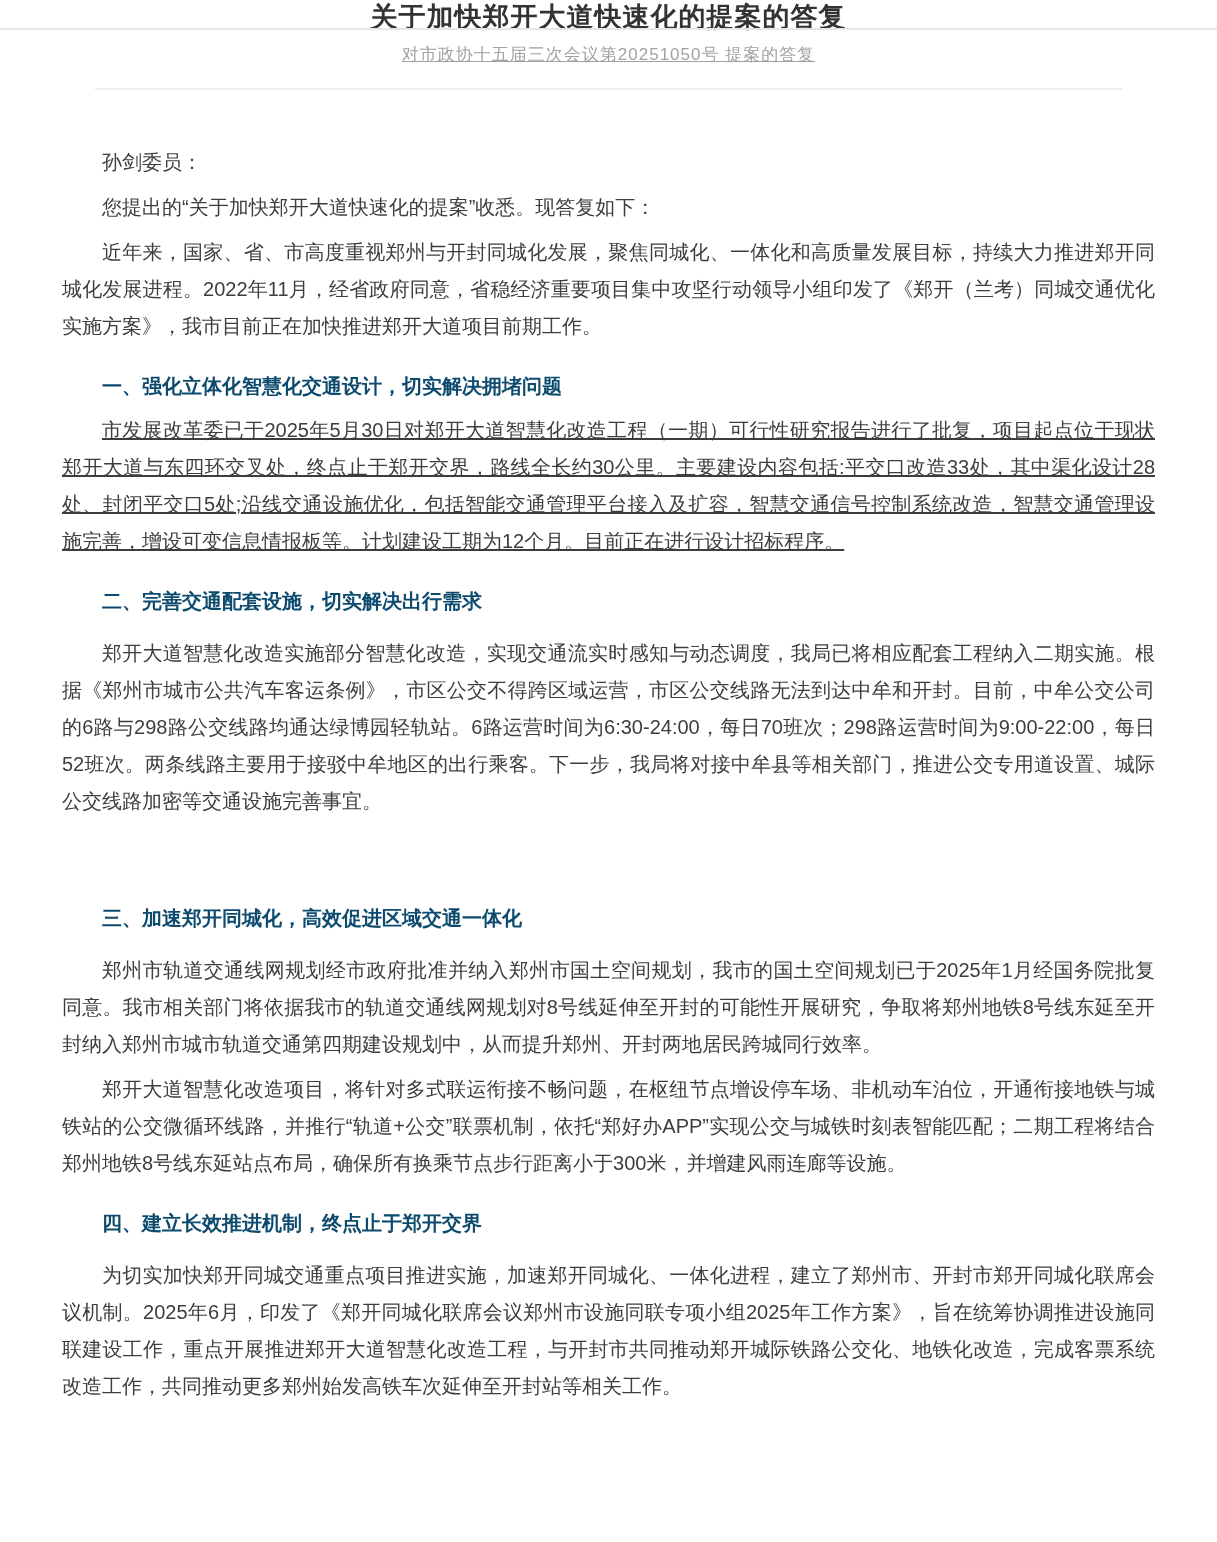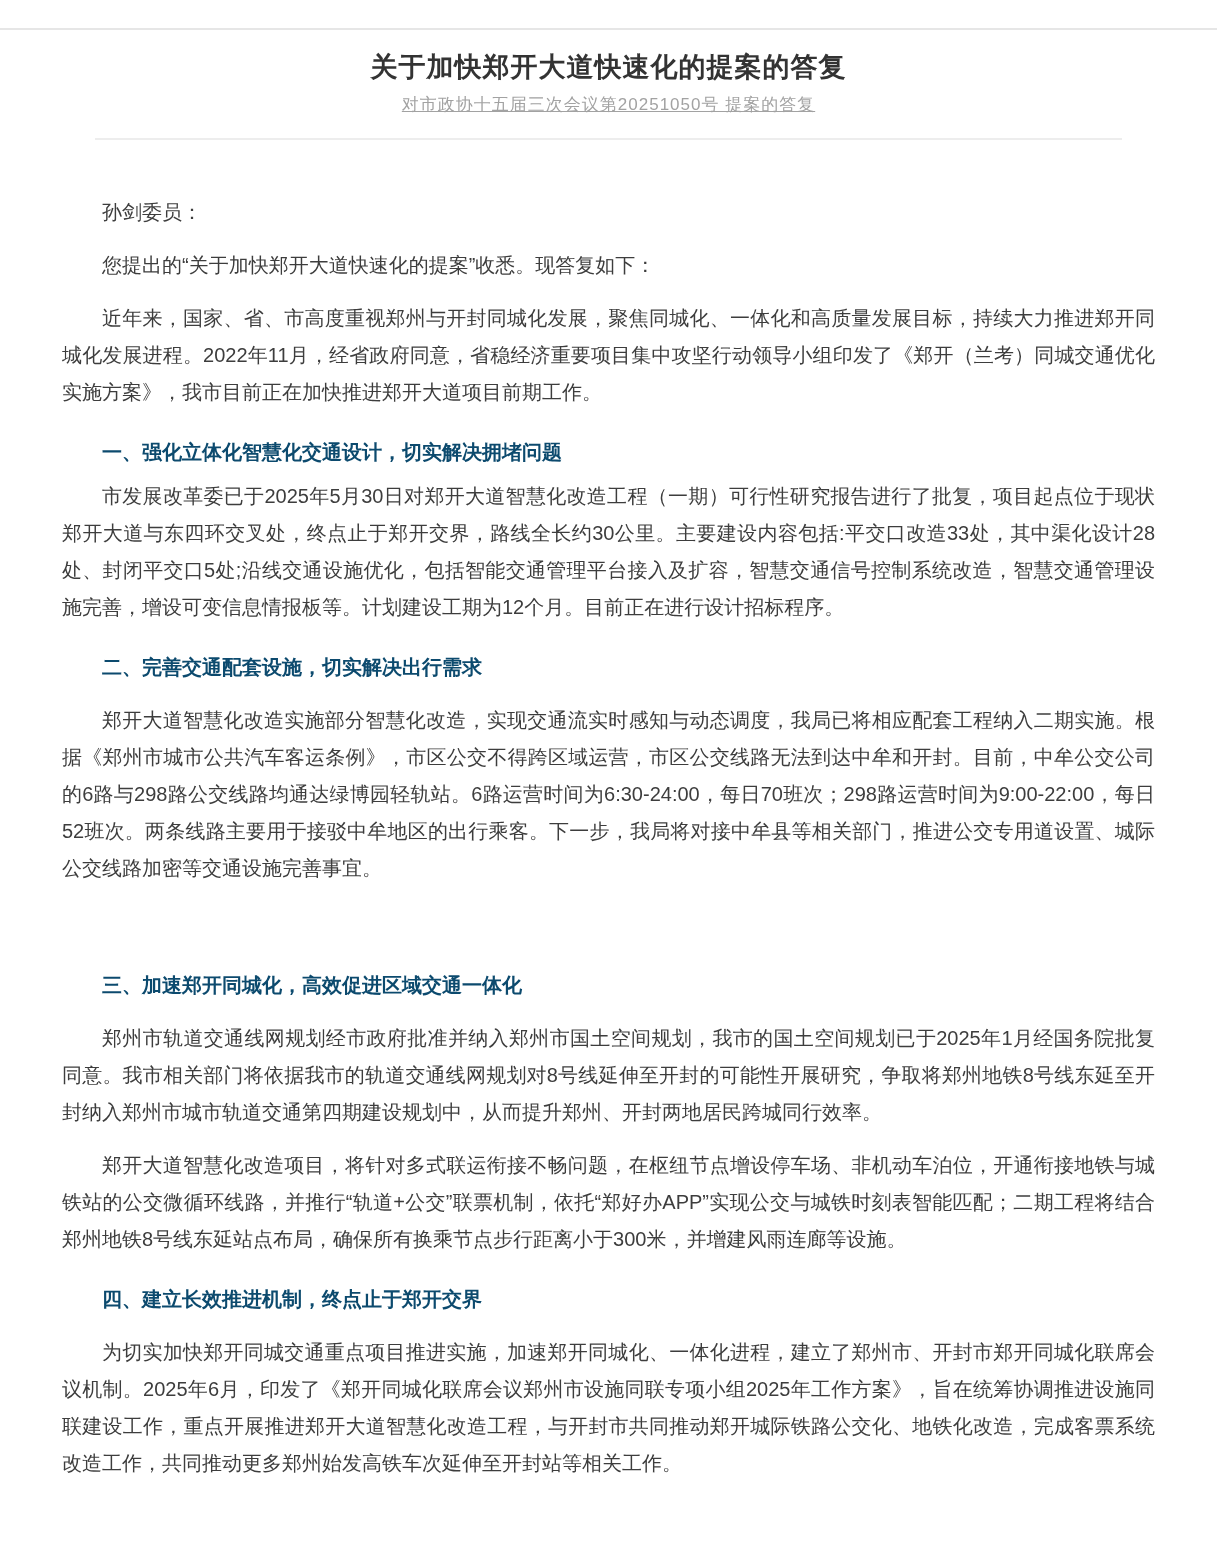--- a/index.html
+++ b/index.html
@@ -16,21 +16,20 @@
   }
   .top-rule {
     position: absolute;
     top: 28px;
     left: 0;
     width: 100%;
     height: 2px;
     background: #e6e6e6;
   }
   .doc-header {
-    padding-top: 50px;
     text-align: center;
   }
   .doc-title {
     margin: 0;
     font-size: 27px;
     font-weight: bold;
     color: #333333;
     letter-spacing: 1px;
     line-height: 34px;
   }
@@ -54,24 +53,25 @@
     color: #3d3d3d;
     line-height: 37px;
     text-align: justify;
   }
   .salutation {
     text-indent: 2em;
     margin: 18px 0 6px 0;
   }
   .para {
     text-indent: 2em;
-    margin: 16px 0;
+    margin: 8px 0;
   }
   .para.tight {
     margin-top: -8px;
+    text-decoration: underline;
   }
   .section-heading {
     text-indent: 2em;
     margin: 23px 0 15px 0;
     font-weight: bold;
     color: #0c4a6e;
   }
   .section-heading.big-gap {
     margin-top: 80px;
   }

